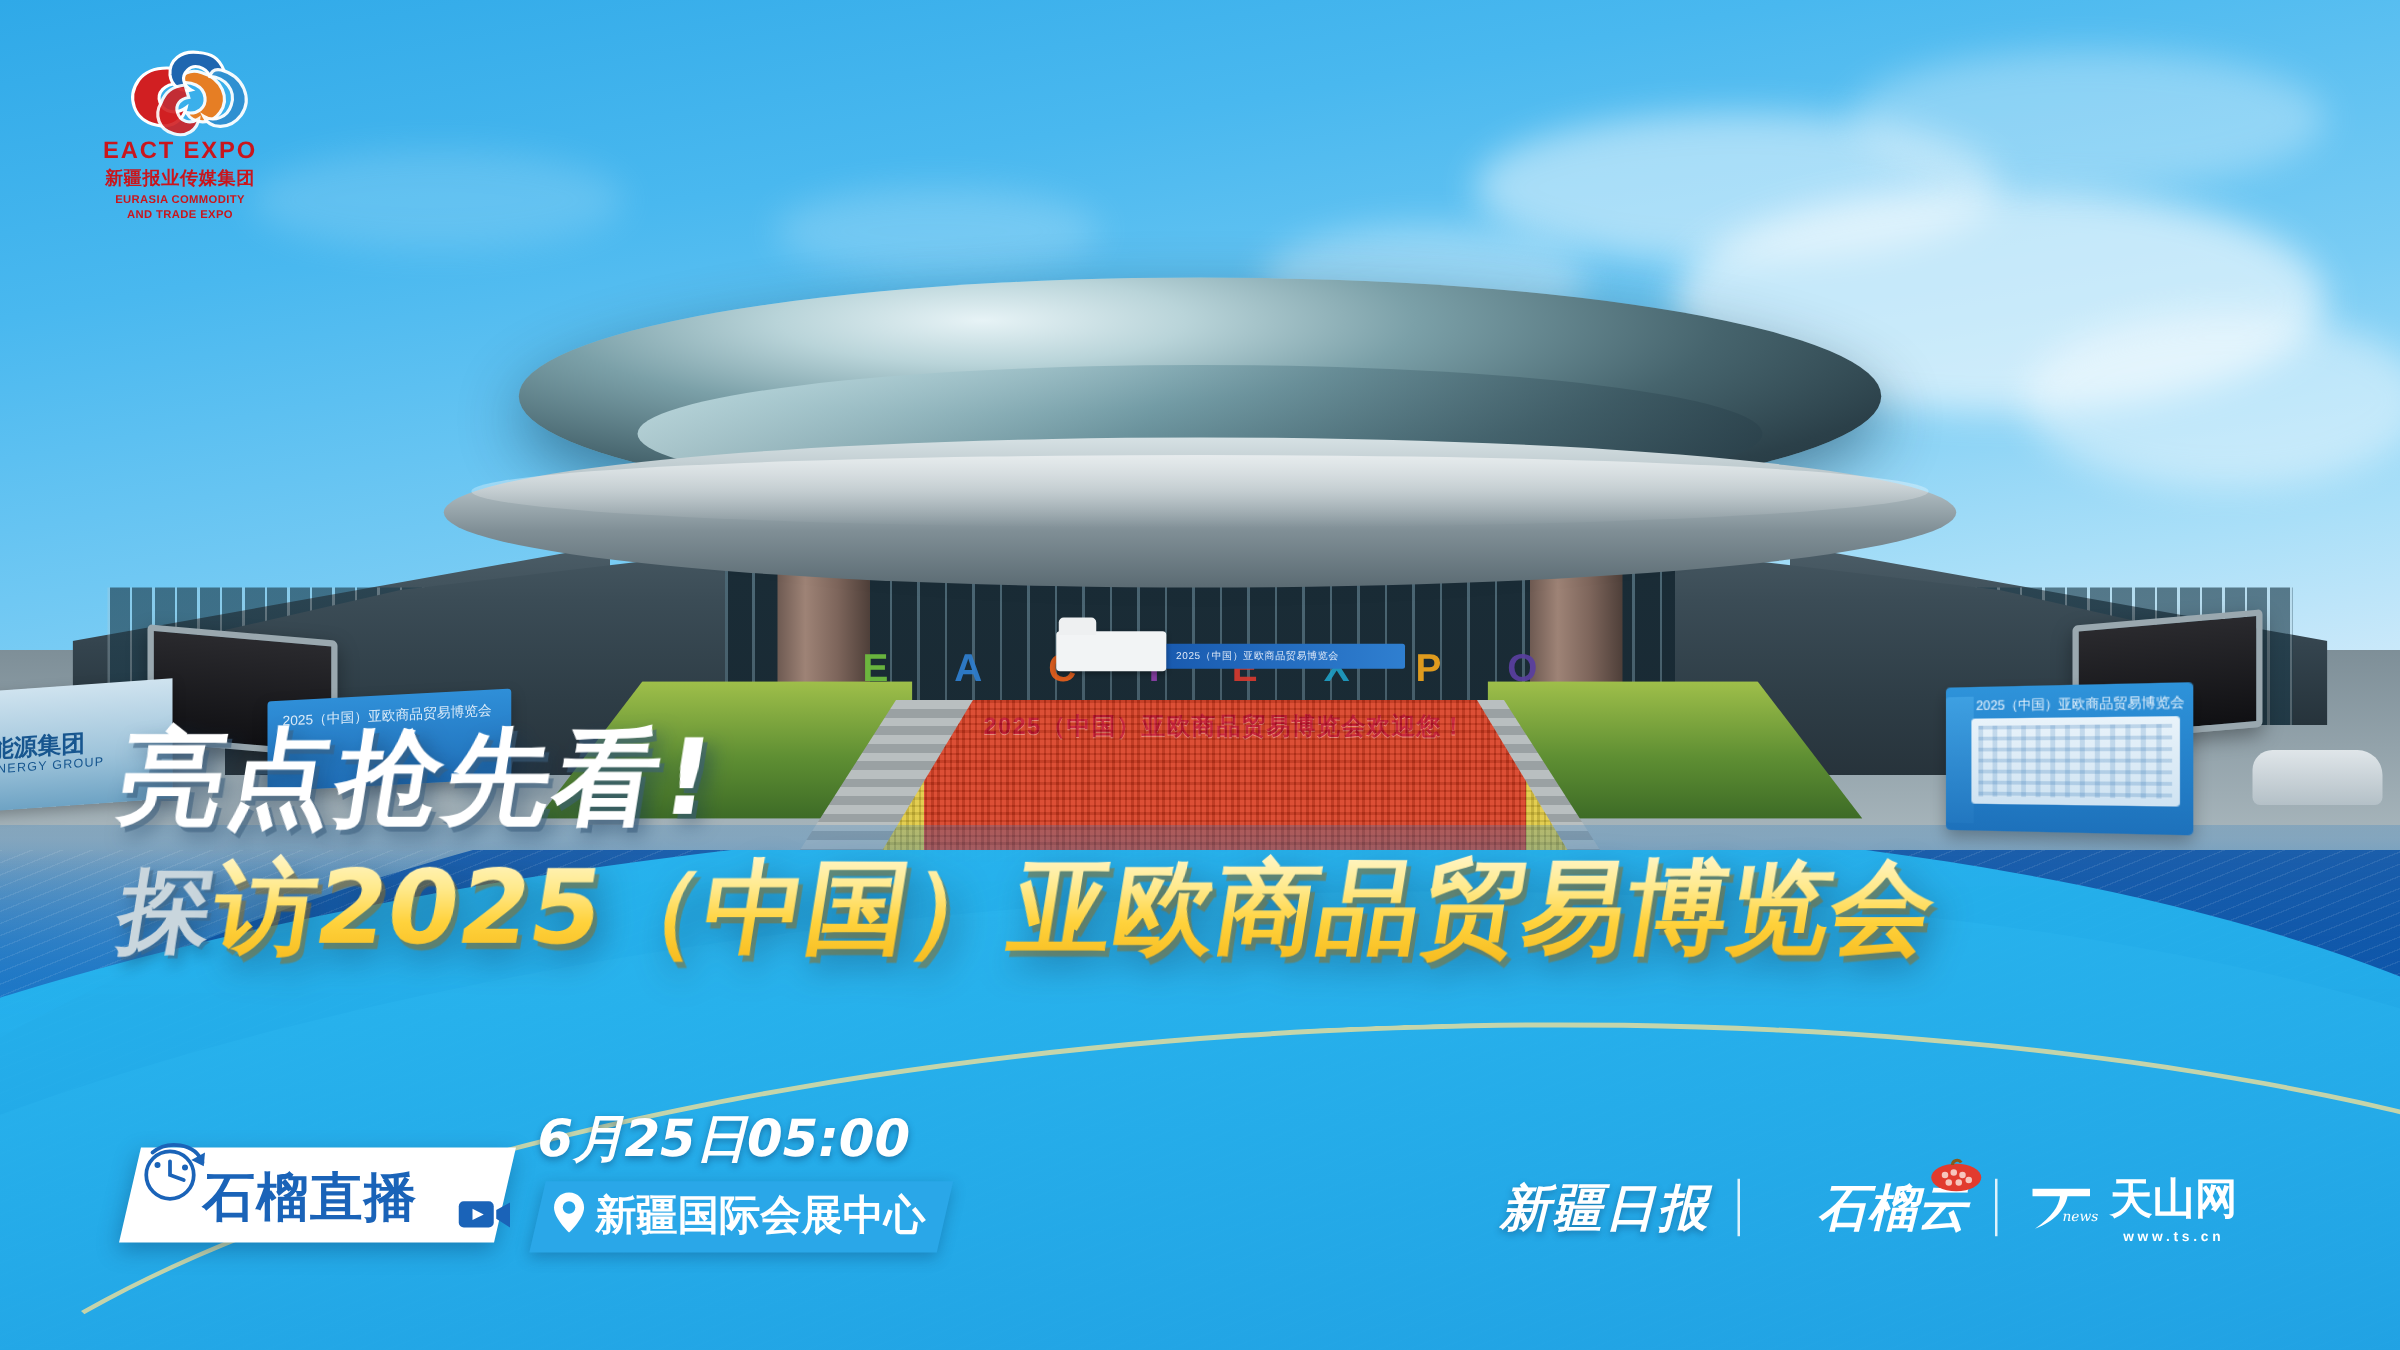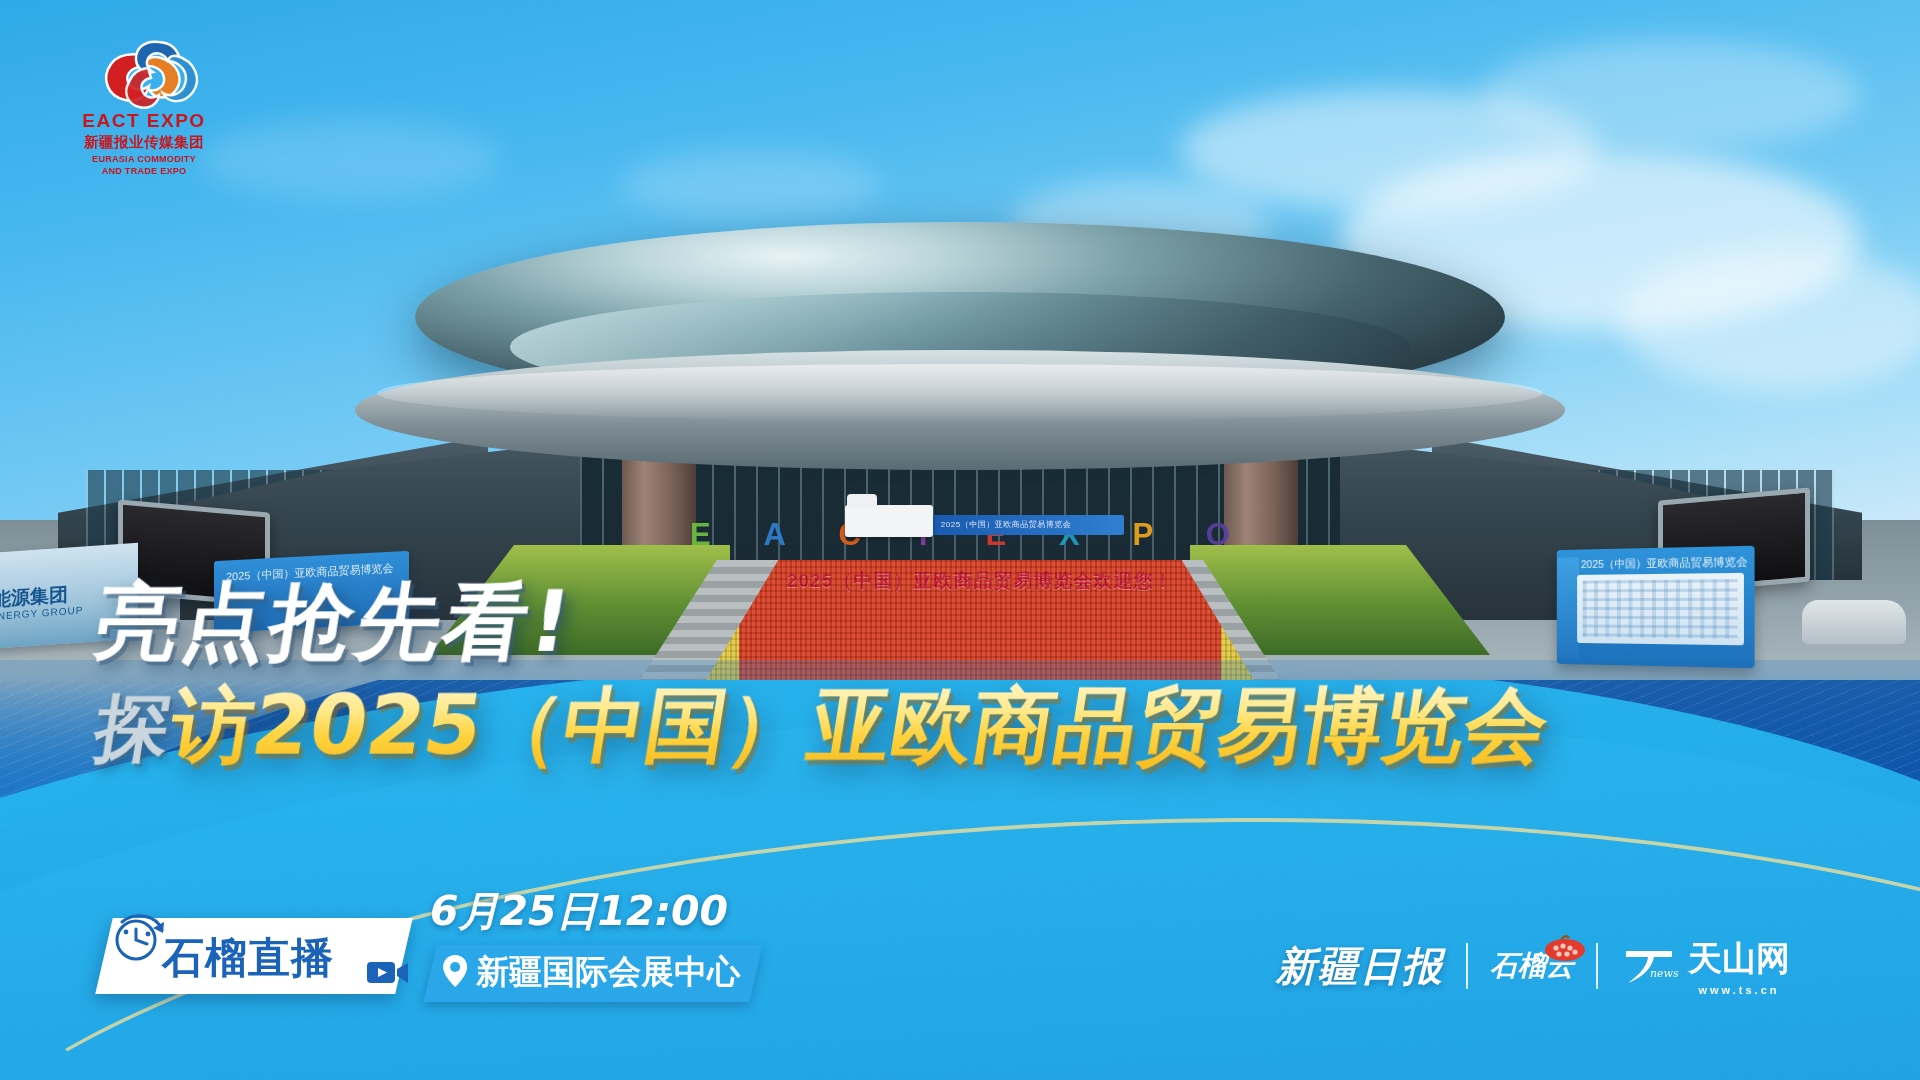--- a/index.html
+++ b/index.html
@@ -298,23 +298,24 @@
   
   .media{position:absolute;right:130px;bottom:84px;text-align:center;}
   .media .row{display:flex;align-items:center;gap:22px;justify-content:center;}
   .media .brand{
     color:#ffffff;font-size:40px;font-weight:bold;letter-spacing:2px;
     font-family:"DejaVu Serif","Liberation Serif",serif;font-style:italic;
     text-shadow:0 2px 6px rgba(8,50,95,.4);
     margin-left:17px;
   }
   .media .brand2{
-    color:#ffffff;font-size:28px;font-weight:bold;
+    color:#ffffff;font-size:40px;font-weight:bold;
     font-family:"DejaVu Serif","Liberation Serif",serif;font-style:italic;
     position:relative;
+    margin-left:40px;
   }
   .media .sep{width:2px;height:46px;background:rgba(255,255,255,.85);}
   .media .ts{display:flex;align-items:center;gap:8px;}
   .media .ts-name{color:#fff;font-size:34px;font-weight:bold;font-family:"DejaVu Serif","Liberation Serif",serif;text-align:center;}
   .media .ts-url{color:#fff;font-size:11px;letter-spacing:3px;font-weight:bold;margin-top:2px;}
   .media .group{
     margin-top:12px;color:#ffffff;font-size:25px;font-weight:bold;letter-spacing:13px;
     font-family:"DejaVu Sans","Liberation Sans",sans-serif;
     text-shadow:0 2px 5px rgba(8,50,95,.4);
   }
@@ -439,21 +440,21 @@
         <svg width="44" height="28" viewBox="0 0 44 28">
           <rect x="1" y="4" width="28" height="21" rx="4" fill="#1a63b8"></rect>
           <path d="M31 11 L42 5 L42 25 L31 18 Z" fill="#1a63b8"></path>
           <path d="M12 10 L21 14.5 L12 19 Z" fill="#ffffff"></path>
         </svg>
       </span>
     </div>
   </div>
 
   <div class="meta">
-    <div class="time">6月25日12:00</div>
+    <div class="time">6月25日05:00</div>
     <div class="loc-chip">
       <span>
         <svg width="26" height="34" viewBox="0 0 26 34">
           <path d="M13 1 C6 1 1 6.5 1 13 C1 22 13 33 13 33 C13 33 25 22 25 13 C25 6.5 20 1 13 1 Z" fill="#ffffff"></path>
           <circle cx="13" cy="13" r="5" fill="#2aa7e8"></circle>
         </svg>
       </span>
       <span class="loc">新疆国际会展中心</span>
     </div>
   </div>

